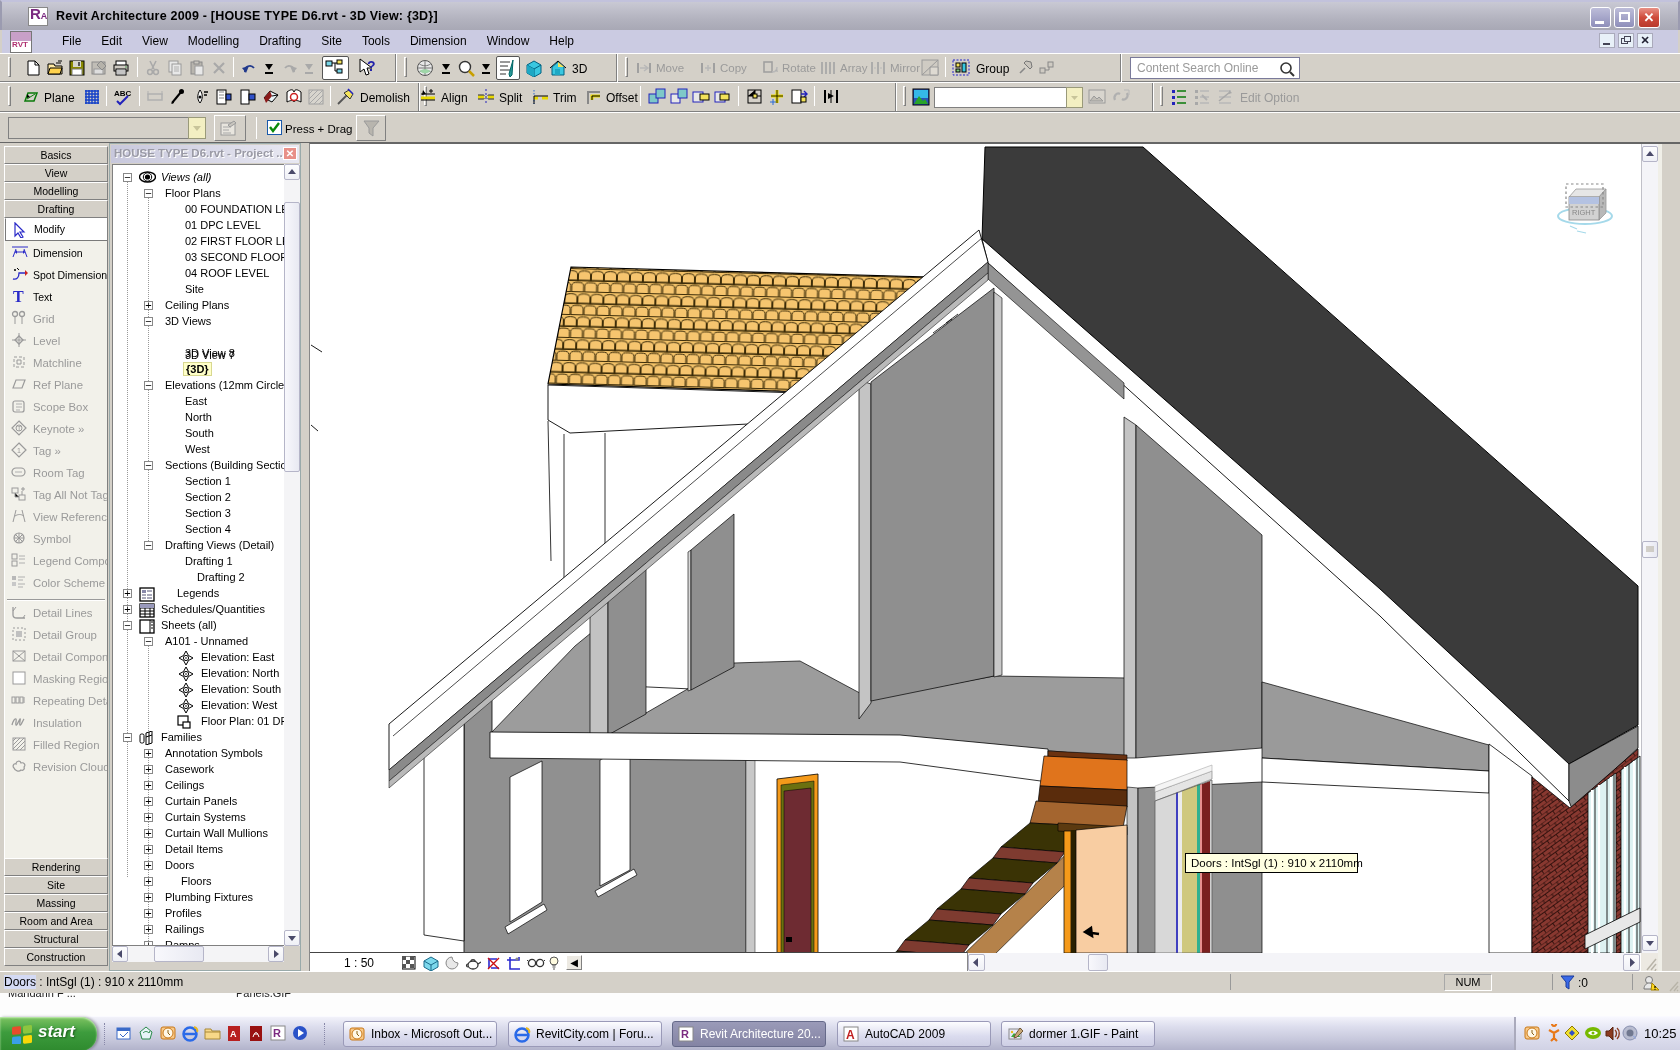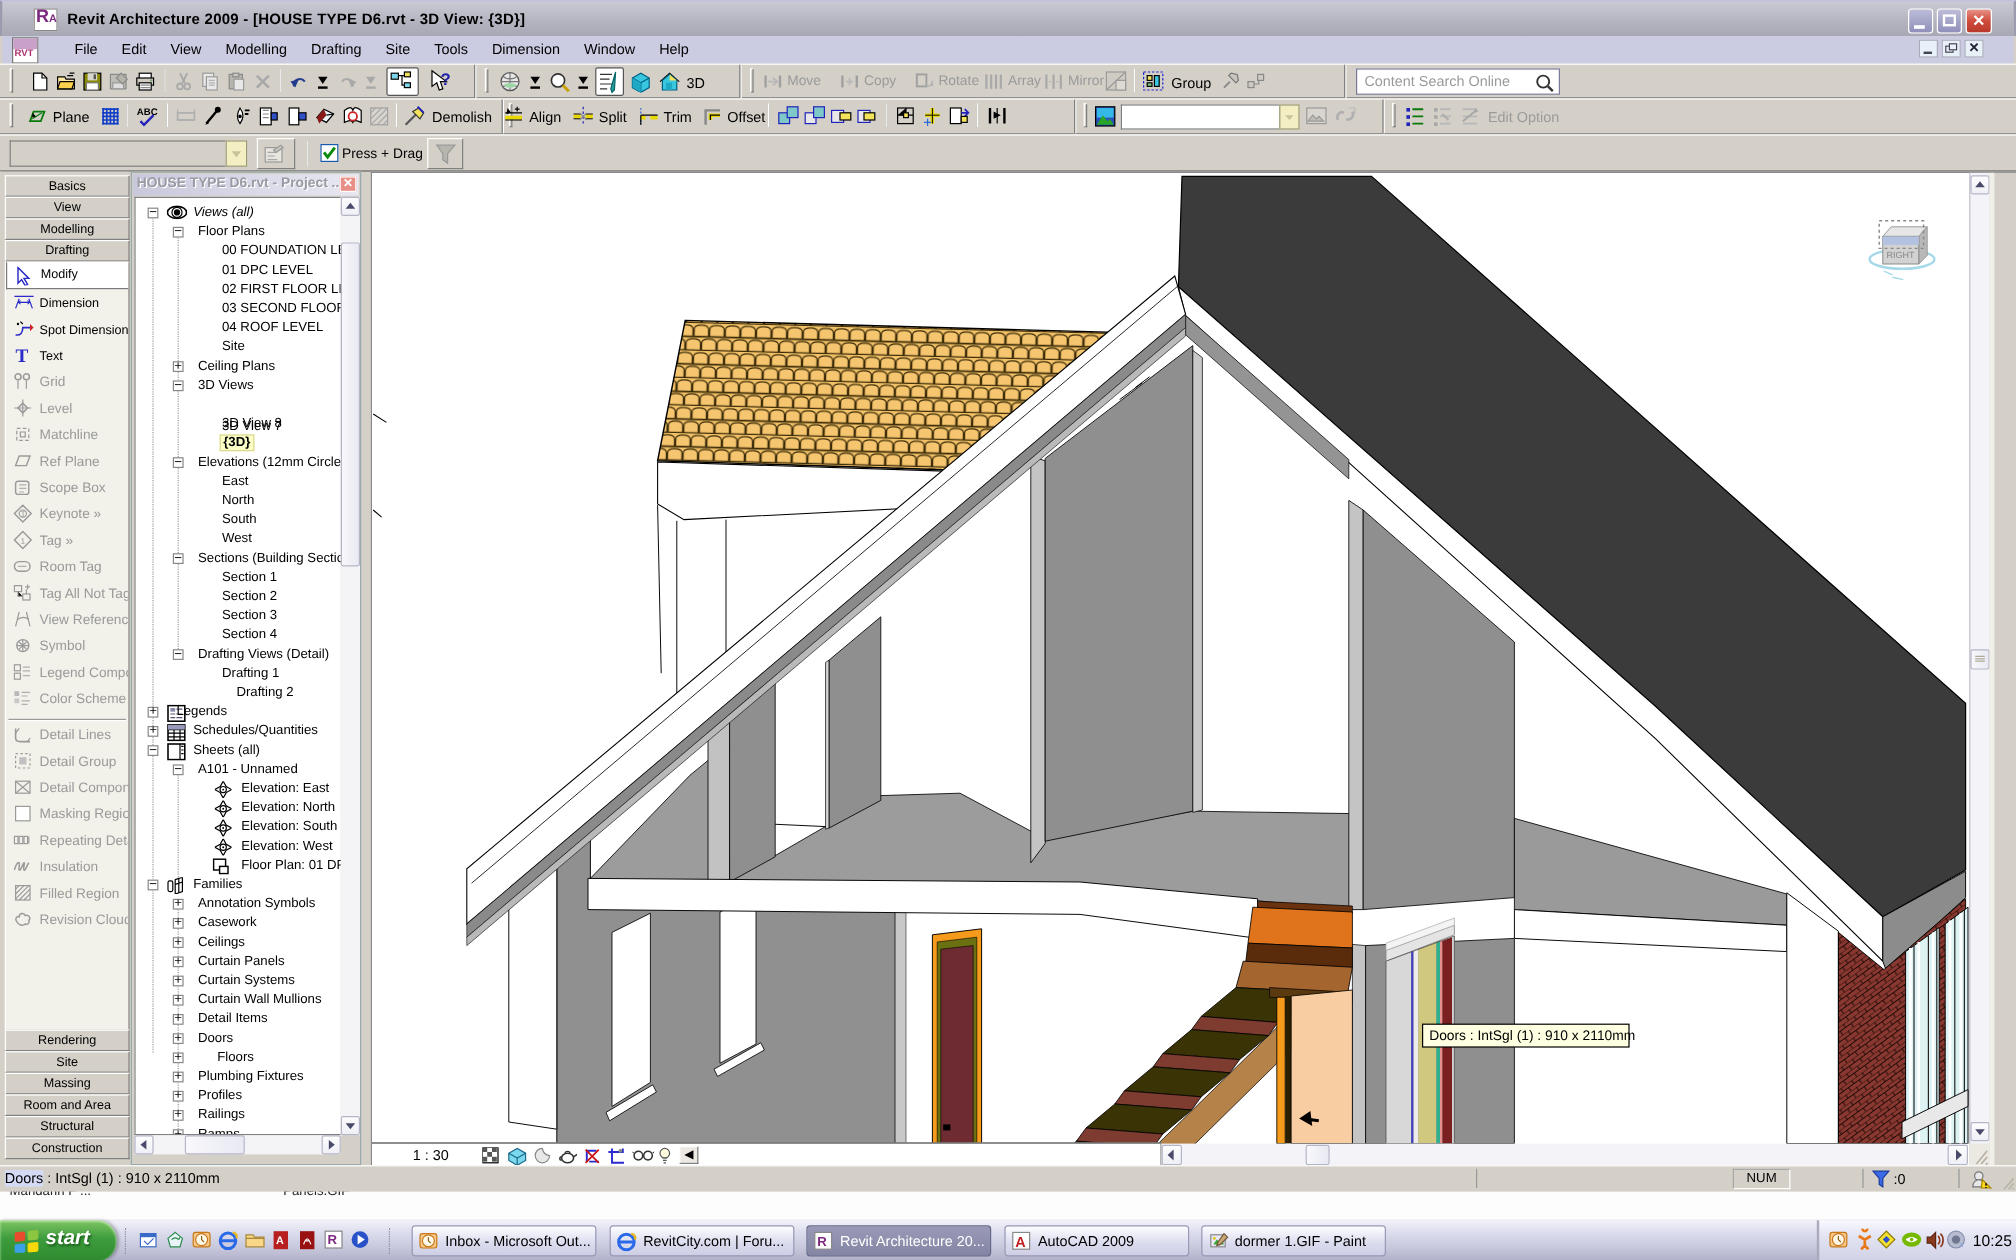--- a/index.html
+++ b/index.html
@@ -655,21 +655,21 @@
   <div class="eb" style="left:31px;top:376px;">−</div>
   <div class="abs" style="left:52px;top:374px;font-size:12px;color:#000;white-space:nowrap;">Drafting Views (Detail)</div>
   <div class="abs" style="left:72px;top:390px;font-size:12px;color:#000;white-space:nowrap;">Drafting 1</div>
   <div class="abs" style="left:72px;top:406px;font-size:12px;color:#000;white-space:nowrap;margin-left:12px;">Drafting 2</div>
   <div class="eb" style="left:10px;top:424px;">+</div>
   <svg class="abs" style="left:26px;top:422px" width="16" height="15">
         <rect x="1" y="1" width="14" height="13" fill="#fff" stroke="#000" stroke-width="1.3"></rect>
         <rect x="3" y="3" width="4" height="3" fill="#88a"></rect>
         <path d="M8 4h5M3 8h4M8 8h5M3 11h4M8 11h5" stroke="#557"></path>
       </svg>
-  <div class="abs" style="left:34px;top:422px;font-size:12px;color:#000;white-space:nowrap;">Legends</div>
+  <div class="abs" style="left:64px;top:422px;font-size:12px;color:#000;white-space:nowrap;">Legends</div>
   <div class="eb" style="left:10px;top:440px;">+</div>
   <svg class="abs" style="left:26px;top:438px" width="16" height="15">
         <rect x="1" y="1" width="14" height="13" fill="#fff" stroke="#000" stroke-width="1.3"></rect>
         <path d="M1 5h14M1 8h14M1 11h14M6 5v9M11 5v9" stroke="#000"></path>
         <rect x="1" y="1" width="14" height="4" fill="#99b"></rect>
       </svg>
   <div class="abs" style="left:48px;top:438px;font-size:12px;color:#000;white-space:nowrap;">Schedules/Quantities</div>
   <div class="eb" style="left:10px;top:456px;">−</div>
   <svg class="abs" style="left:26px;top:454px" width="16" height="15">
         <rect x="1" y="1" width="14" height="13" fill="#fff" stroke="#000" stroke-width="1.3"></rect>
@@ -875,21 +875,21 @@
         <rect x="1569" y="196" width="30" height="7" fill="#b4c2e2"></rect>
         <text x="1572" y="214" font-size="7.5" fill="#888" font-family="Liberation Sans">RIGHT</text>
         <rect x="1566" y="183" width="37" height="23" fill="none" stroke="#888" stroke-dasharray="2.5 2.5" stroke-width="1.2"></rect>
         <path d="M1570 225 l7 3 M1577 230 l9 2" stroke="#a5d9ea" stroke-width="1.2"></path>
       </g>
 <rect x="1185.5" y="852.5" width="172" height="19" fill="#ffffe1" stroke="#000" stroke-width="1"></rect>
 <text x="1191" y="866" font-size="11.5" fill="#000" font-family="Liberation Sans">Doors : IntSgl (1) : 910 x 2110mm</text>
 </svg>
 
 <div class="abs" style="left:0px;top:808px;width:658px;height:20px;background:#fff;border-top:1px solid #444;border-right:1px solid #888;">
- <div class="abs" style="left:34px;top:3px;font-size:12px;color:#000;">1 : 30</div>
+ <div class="abs" style="left:34px;top:3px;font-size:12px;color:#000;">1 : 50</div>
  <svg class="abs" style="left:92px;top:3px" width="14" height="14">
         <rect width="13" height="13" fill="#fff" stroke="#000"></rect>
         <rect x="0" y="0" width="4" height="4" fill="#555"></rect>
         <rect x="8" y="0" width="4" height="4" fill="#555"></rect>
         <rect x="4" y="4" width="4" height="4" fill="#555"></rect>
         <rect x="0" y="8" width="4" height="4" fill="#555"></rect>
         <rect x="8" y="8" width="4" height="4" fill="#555"></rect>
       </svg>
  <svg class="abs" style="left:112px;top:2px" width="18" height="16">
         <path d="M2 6l7-4 7 4v6l-7 4-7-4z" fill="#7cd8ec" stroke="#1a6a8a"></path>

